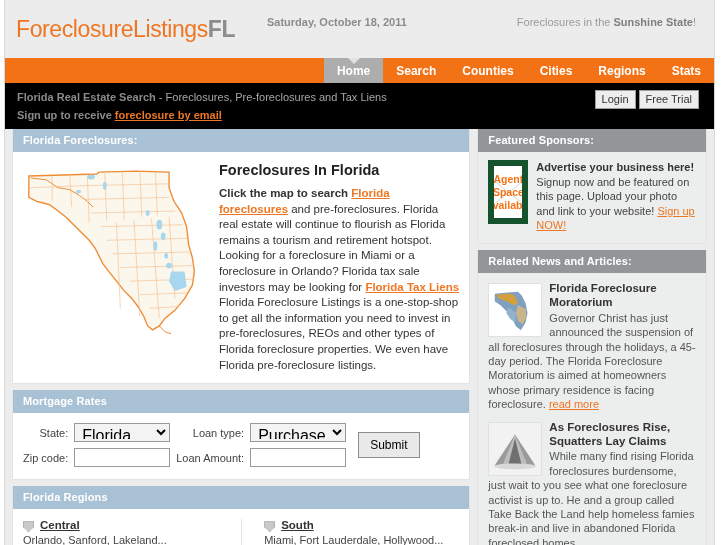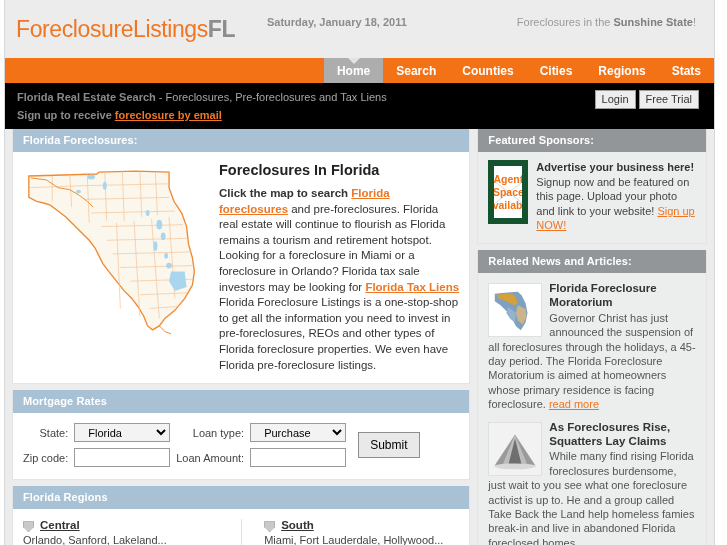--- a/index.html
+++ b/index.html
@@ -99,22 +99,22 @@
     margin:0; font-size:11.5px; line-height:15.6px; color:#333;
   }
   .introtext a { color:#ef7622; font-weight:700; text-decoration:underline; }
   .introtext .lead { font-weight:700; }
 
   
   .mortgage-body { padding:10px 10px 12px; display:flex; align-items:center; }
   .mg-grid { display:grid; grid-template-columns:auto auto auto auto; gap:6px 6px; align-items:center; }
   .mg-lab { font-size:11px; color:#444; text-align:right; }
   select.mg-in, input.mg-in {
-    font-family:"Liberation Sans", sans-serif; font-size:11px;
-    border:1px solid #9a9a9a; background:#fff; padding:2px 9px; height:19px;
+    font-family:"Liberation Sans", sans-serif; font-size:16px;
+    border:1px solid #9a9a9a; background:#fff; padding:2px 3px; height:19px;
   }
   select.mg-in { width:96px; background:#f3f3f3; }
   input.mg-in { width:96px; }
   .submit-wrap { margin-left:12px;border-radius:7px; }
   .submit-btn {
     font-family:"Liberation Sans", sans-serif; font-size:12px;
     background:#e9e9e9; border:1px solid #8e8e8e; padding:5px 11px; cursor:pointer;
   }
 
   
@@ -161,21 +161,21 @@
 </style>
 </head>
 <body>
 
 <div class="page">
 
   <div class="topbar">
     <div class="logo">
       <span>ForeclosureListings</span><span class="fl">FL</span>
     </div>
-    <div class="topdate">Saturday, January 18, 2011</div>
+    <div class="topdate">Saturday, October 18, 2011</div>
     <div class="topright"><span>Foreclosures in the </span><b>Sunshine State</b><span>!</span></div>
   </div>
 
   <div class="nav">
     <a class="nav-item active" href="#">Home</a>
     <a class="nav-item" href="#">Search</a>
     <a class="nav-item" href="#">Counties</a>
     <a class="nav-item" href="#">Cities</a>
     <a class="nav-item" href="#">Regions</a>
     <a class="nav-item" href="#">Stats</a>

